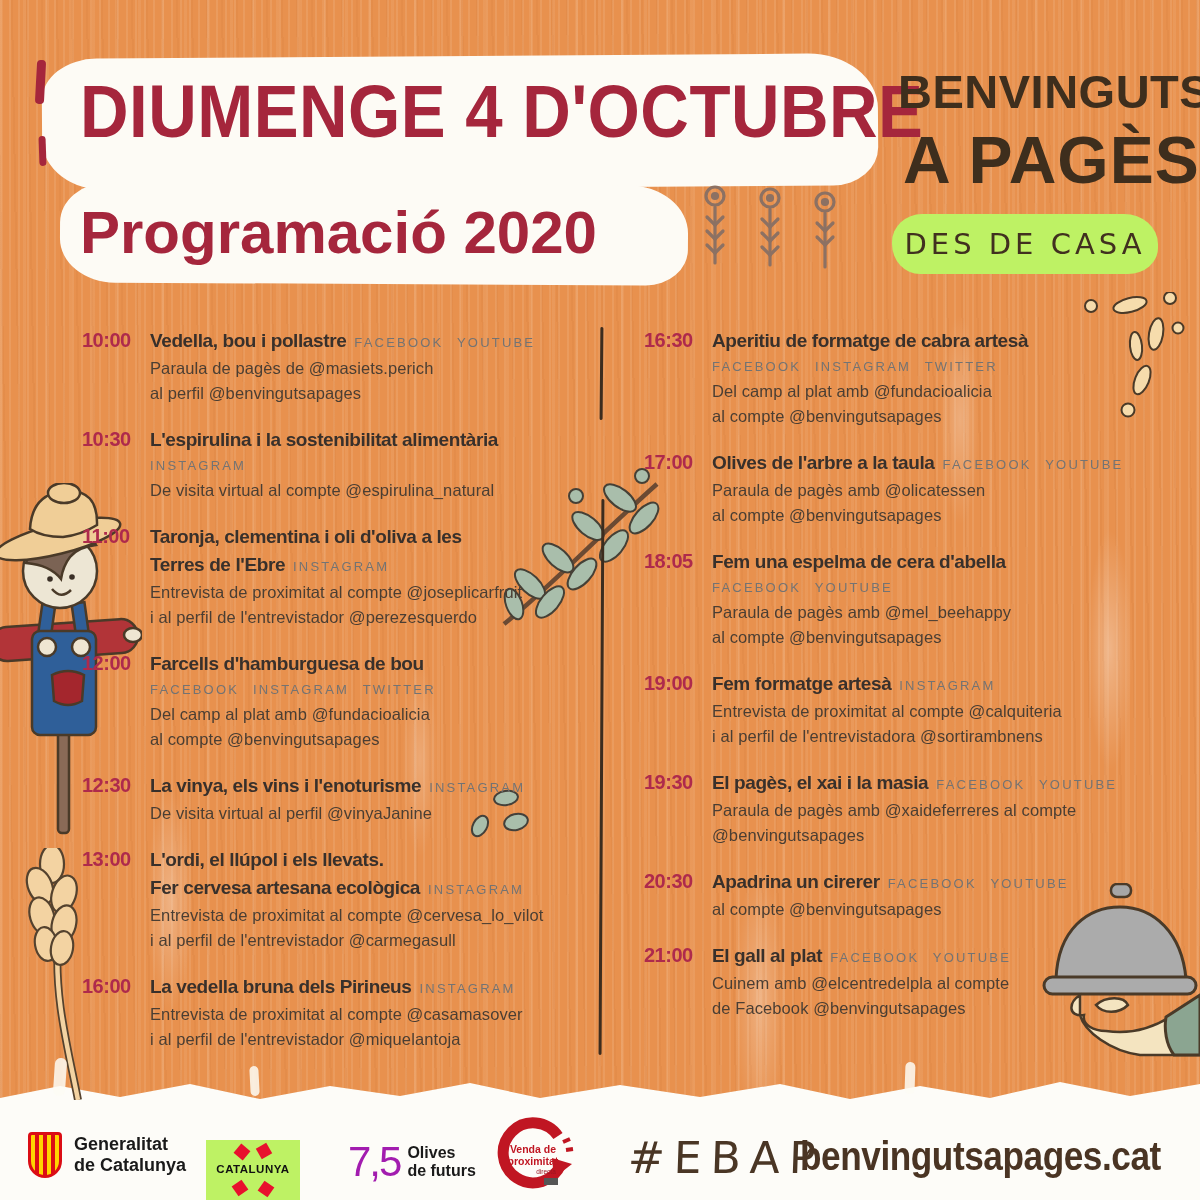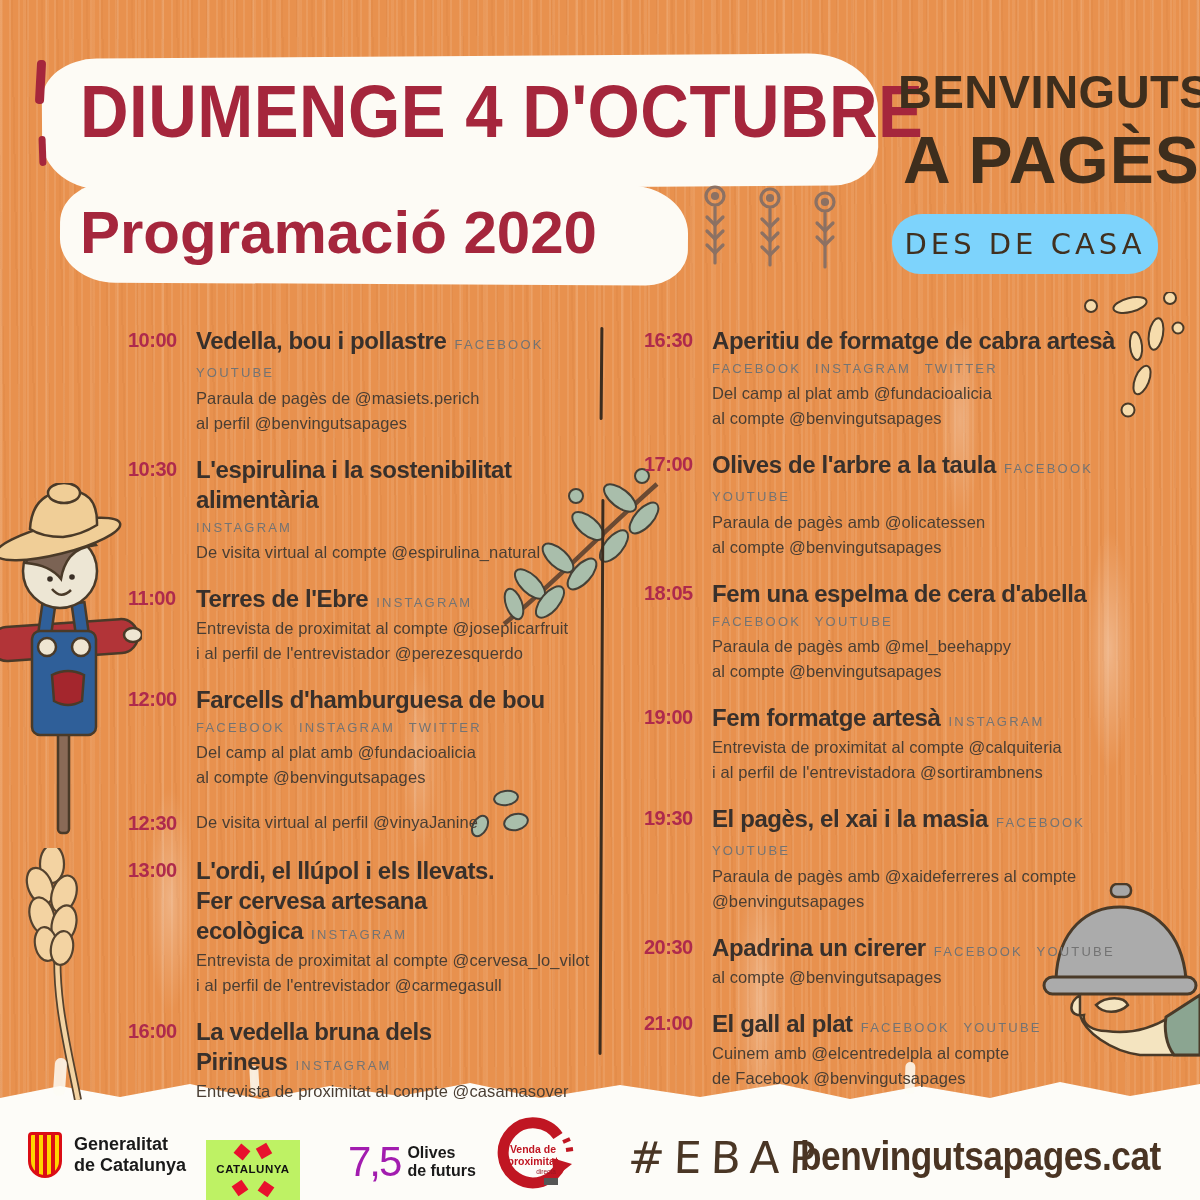--- a/index.html
+++ b/index.html
@@ -22,32 +22,32 @@
 
   
   .blob { position:absolute; background:#FDFBF5; z-index:1; }
   .blob1 { left:42px; top:56px; width:836px; height:132px; border-radius:55px 70px 45px 65px / 42px 55px 38px 50px; transform:rotate(-.4deg); }
   .blob2 { left:60px; top:184px; width:628px; height:100px; border-radius:48px 60px 42px 55px / 40px 48px 36px 44px; transform:rotate(.3deg); }
   .red-mark { position:absolute; background:#A5263C; border-radius:4px; z-index:1; }
   .title1 { position:absolute; left:80px; top:70px; z-index:2; color:#A5263C; font-weight:800; font-size:70px; letter-spacing:.5px; white-space:nowrap; transform:scale(.96,1.05); transform-origin:left top; }
   .title2 { position:absolute; left:80px; top:198px; z-index:2; color:#A5263C; font-weight:700; font-size:60px; letter-spacing:0; white-space:nowrap; }
   .brand1 { position:absolute; left:898px; top:64px; z-index:2; color:#3E2E1D; font-weight:800; font-size:47px; letter-spacing:.5px; white-space:nowrap; }
   .brand2 { position:absolute; left:903px; top:122px; z-index:2; color:#3E2E1D; font-weight:800; font-size:66px; letter-spacing:1px; white-space:nowrap; }
-  .brand-pill { position:absolute; left:892px; top:214px; width:266px; height:60px; background:#7dd3fc; border-radius:30px 34px 30px 28px / 28px 30px 26px 30px; z-index:2; display:flex; align-items:center; justify-content:center; }
+  .brand-pill { position:absolute; left:892px; top:214px; width:266px; height:60px; background:#bef264; border-radius:30px 34px 30px 28px / 28px 30px 26px 30px; z-index:2; display:flex; align-items:center; justify-content:center; }
   .brand-pill span { font-family:"DejaVu Sans", sans-serif; font-size:29px; font-weight:500; letter-spacing:4px; color:#41301F; white-space:nowrap; }
 
   
   .col { position:absolute; top:327px; z-index:3; display:flex; flex-direction:column; gap:20px; }
-  .col-left { left:82px; width:486px;margin-left:46px; }
+  .col-left { left:82px; width:486px; }
   .col-right { left:644px; width:524px; }
   .event { display:flex; gap:10px; }
   .time { flex:0 0 58px; font-weight:800; font-size:20px; color:#AE2A4C; line-height:27px; letter-spacing:-.5px; }
   .ebody { flex:1; }
   .tl { line-height:27px; }
-  .etitle { font-weight:800; font-size:24px; color:#38302B; letter-spacing:-.4px; }
+  .etitle { font-weight:800; font-size:19px; color:#38302B; letter-spacing:-.4px; }
   .plat { font-size:13px; color:#737373; letter-spacing:2.2px; word-spacing:8px; font-weight:500; }
   .plat.inline { margin-left:8px; }
   .plat.pline { display:block; line-height:24px; }
   .desc { font-size:16.5px; color:#4A3E33; line-height:25px; font-weight:400; letter-spacing:.1px; }
 
   .divider { position:absolute; left:600px; width:3px; background:#3C2C1E; border-radius:2px; z-index:2; }
   .div1 { top:327px; height:93px; transform:rotate(.5deg); }
   .div2 { top:499px; height:556px; transform:rotate(.3deg); }
 
   
@@ -143,39 +143,41 @@
       <div class="ebody">
         <div class="tl"><span class="etitle">L'espirulina i la sostenibilitat alimentària</span></div>
         <div class="plat pline">INSTAGRAM</div>
         <div class="desc">De visita virtual al compte @espirulina_natural</div>
       </div>
     </div>
 
     <div class="event">
       <div class="time">11:00</div>
       <div class="ebody">
+        <div class="tl"><span class="etitle">Taronja, clementina i oli d'oliva a les</span></div>
         <div class="tl"><span class="etitle">Terres de l'Ebre</span><span class="plat inline">INSTAGRAM</span></div>
         <div class="desc">Entrevista de proximitat al compte @joseplicarfruit</div>
         <div class="desc">i al perfil de l'entrevistador @perezesquerdo</div>
       </div>
     </div>
 
     <div class="event">
       <div class="time">12:00</div>
       <div class="ebody">
         <div class="tl"><span class="etitle">Farcells d'hamburguesa de bou</span></div>
         <div class="plat pline">FACEBOOK INSTAGRAM TWITTER</div>
         <div class="desc">Del camp al plat amb @fundacioalicia</div>
         <div class="desc">al compte @benvingutsapages</div>
       </div>
     </div>
 
     <div class="event">
       <div class="time">12:30</div>
       <div class="ebody">
+        <div class="tl"><span class="etitle">La vinya, els vins i l'enoturisme</span><span class="plat inline">INSTAGRAM</span></div>
         <div class="desc">De visita virtual al perfil @vinyaJanine</div>
       </div>
     </div>
 
     <div class="event">
       <div class="time">13:00</div>
       <div class="ebody">
         <div class="tl"><span class="etitle">L'ordi, el llúpol i els llevats.</span></div>
         <div class="tl"><span class="etitle">Fer cervesa artesana ecològica</span><span class="plat inline">INSTAGRAM</span></div>
         <div class="desc">Entrevista de proximitat al compte @cervesa_lo_vilot</div>

